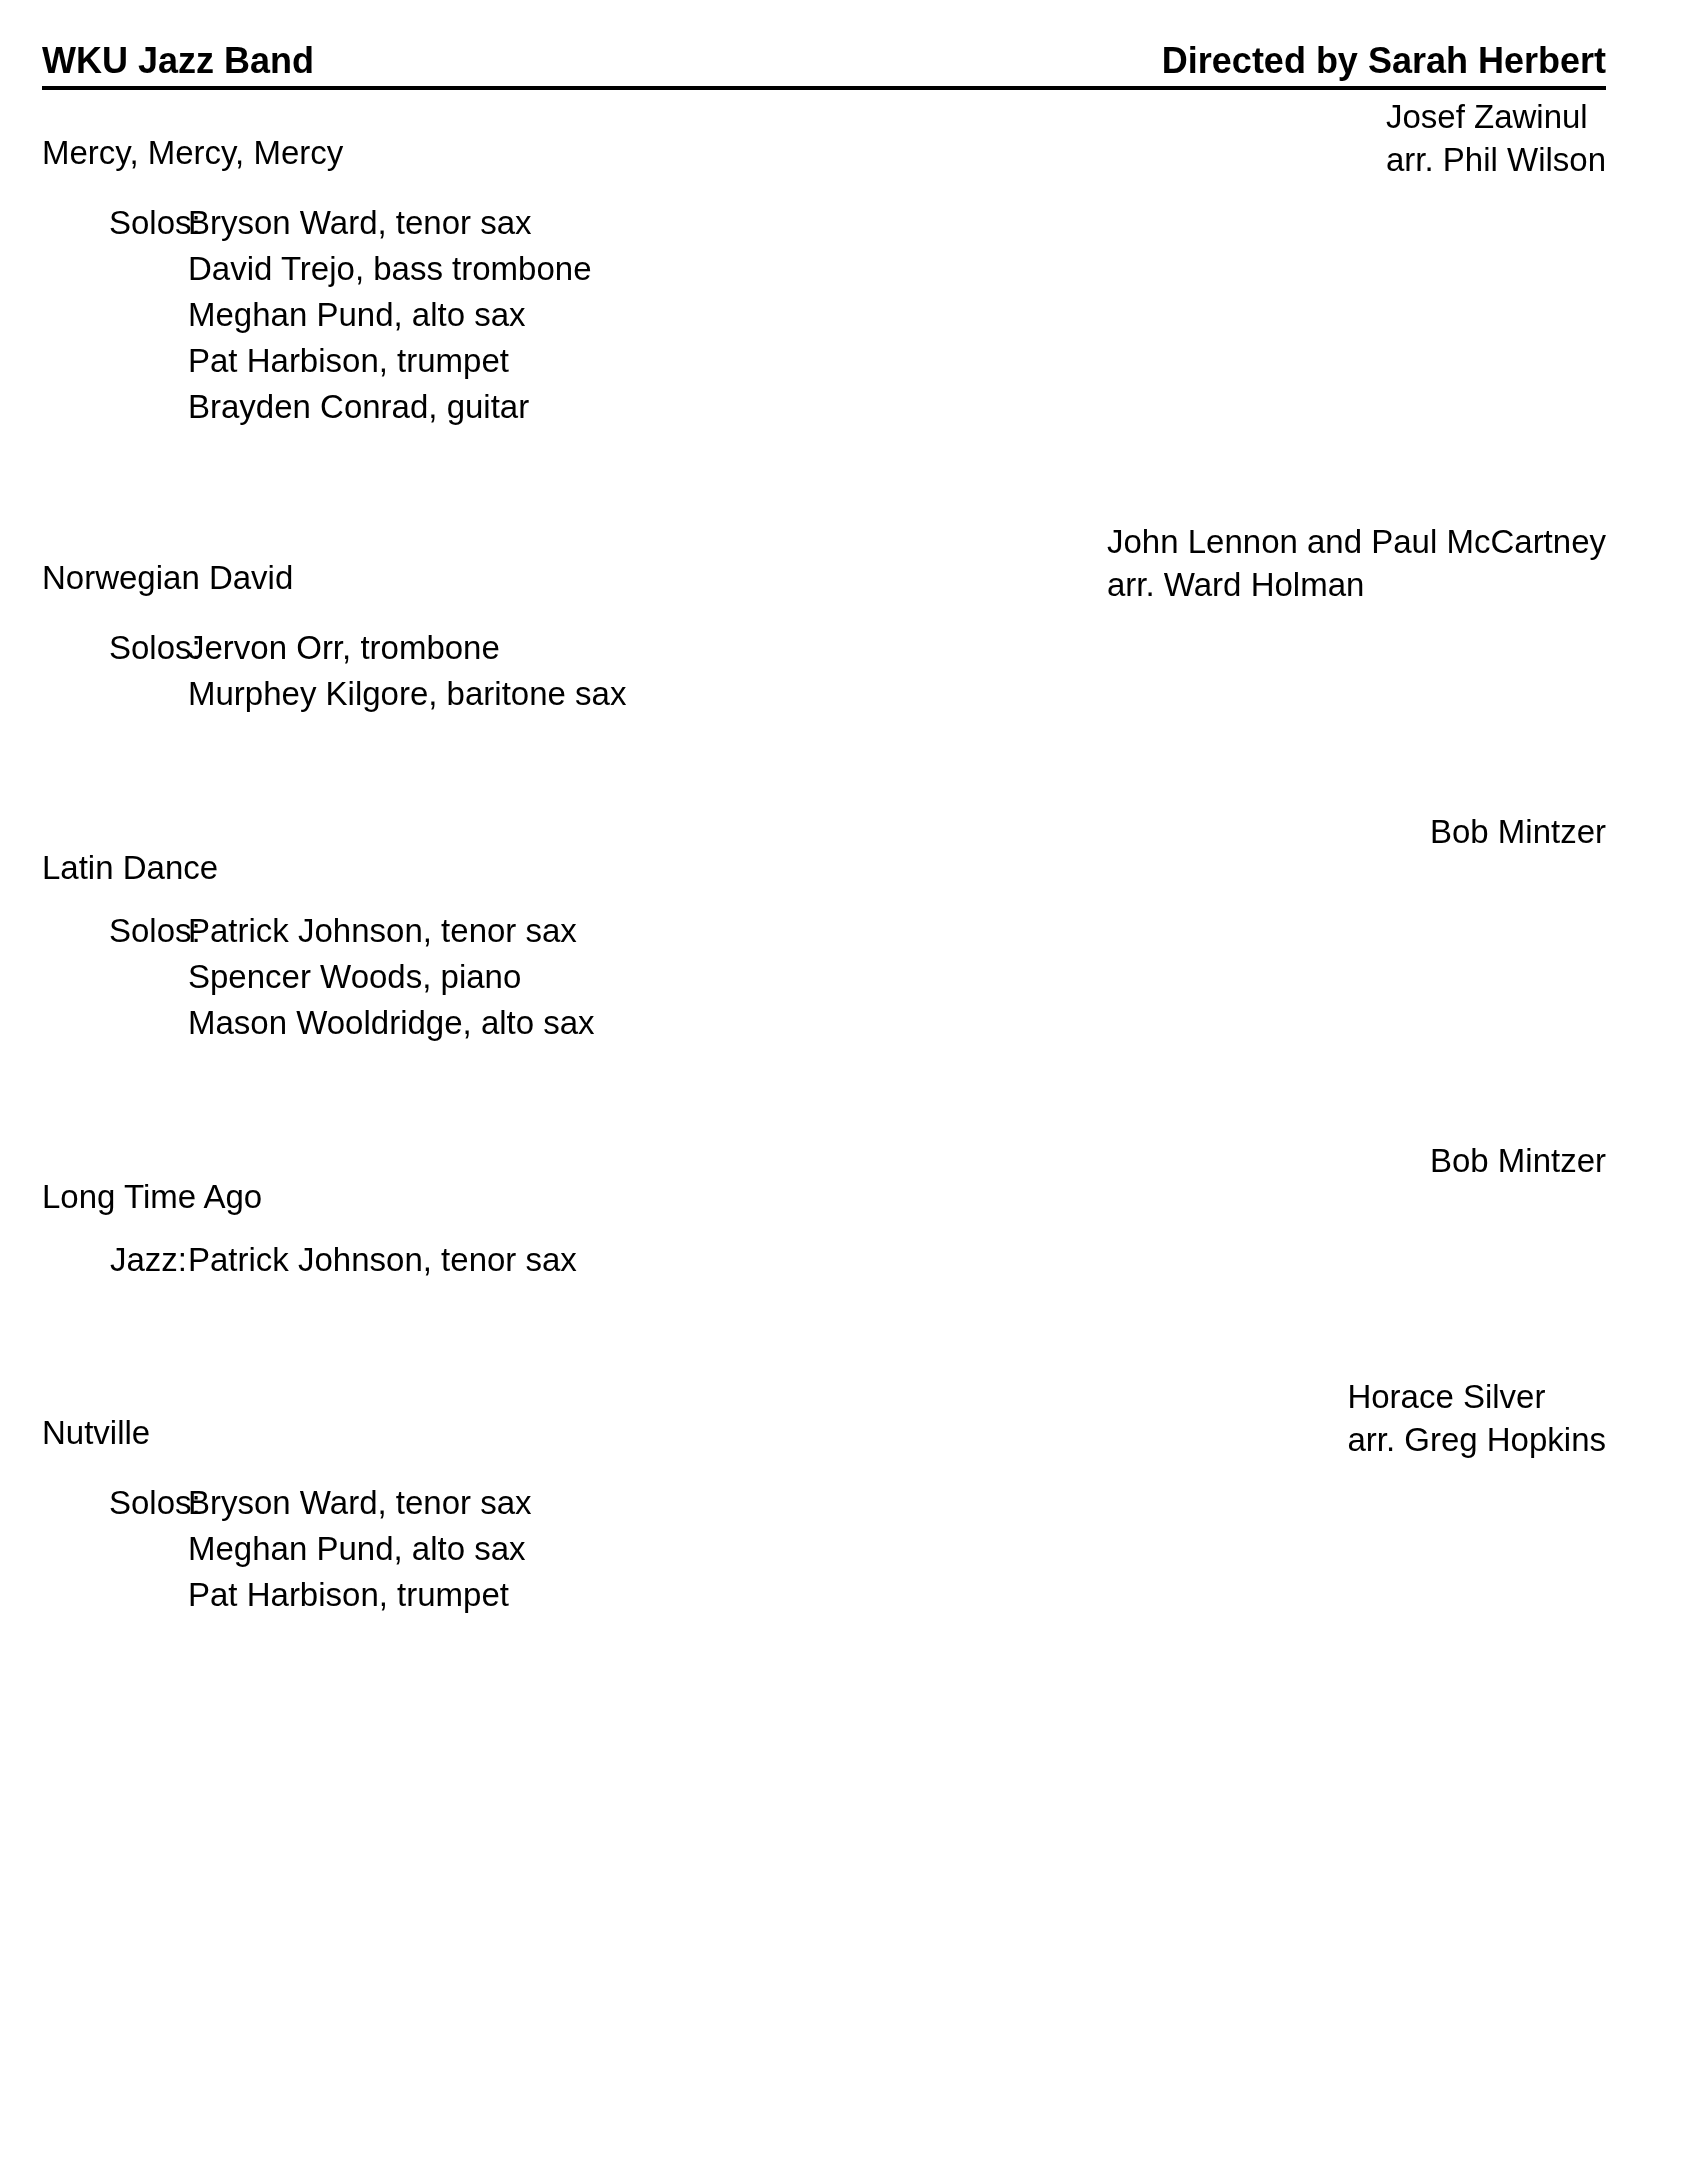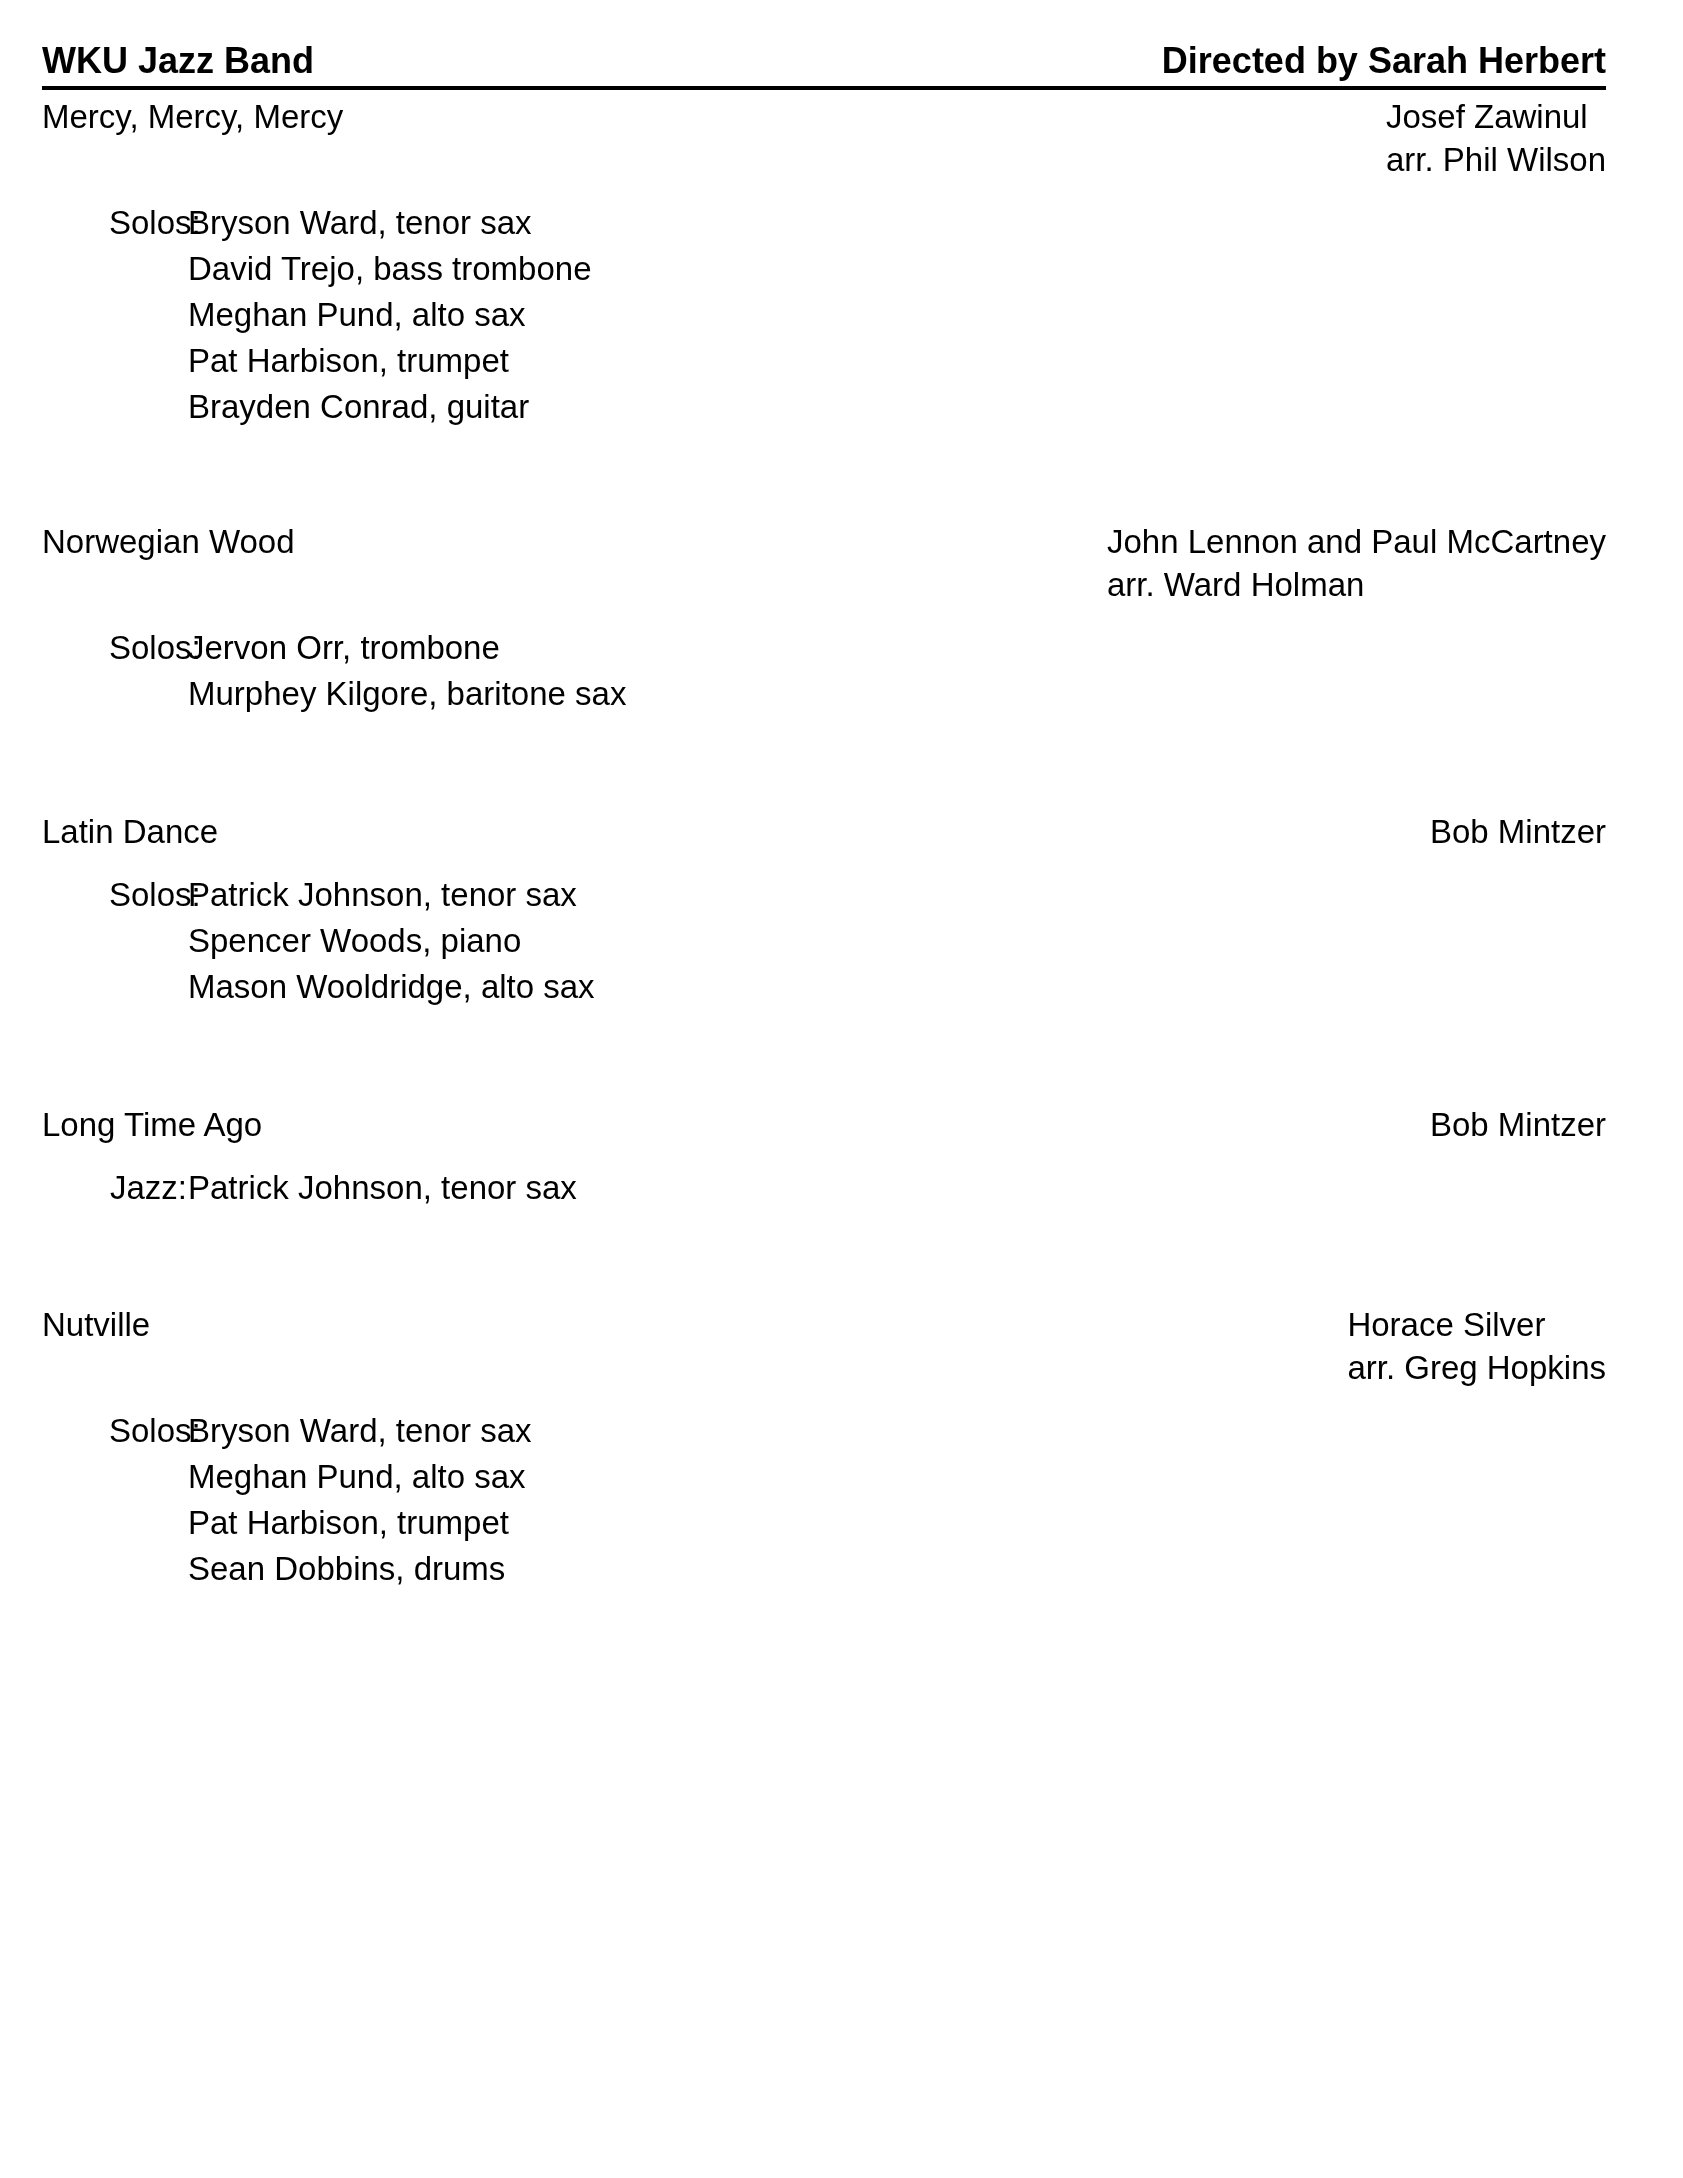--- a/index.html
+++ b/index.html
@@ -48,20 +48,21 @@
   }
   .piece-head {
     display: flex;
     justify-content: space-between;
     align-items: flex-start;
   }
   .piece-title {
     font-size: 33px;
     line-height: 1.30;
     white-space: nowrap;
+    margin-top: 36px;
   }
   .piece-credits {
     text-align: left;
     font-size: 33px;
     line-height: 1.30;
     white-space: nowrap;
   }
   .credit-line {
     display: block;
   }
@@ -136,21 +137,21 @@
         </div>
         <div class="solo-row">
           <div class="solo-label"></div>
           <div class="solo-name">Brayden Conrad, guitar</div>
         </div>
       </div>
     </div>
 
     <div class="piece p1">
       <div class="piece-head">
-        <div class="piece-title">Norwegian Wood</div>
+        <div class="piece-title">Norwegian David</div>
         <div class="piece-credits">
           <span class="credit-line">John Lennon and Paul McCartney</span>
           <span class="credit-line">arr. Ward Holman</span>
         </div>
       </div>
       <div class="solos">
         <div class="solo-row">
           <div class="solo-label">Solos:</div>
           <div class="solo-name">Jervon Orr, trombone</div>
         </div>

